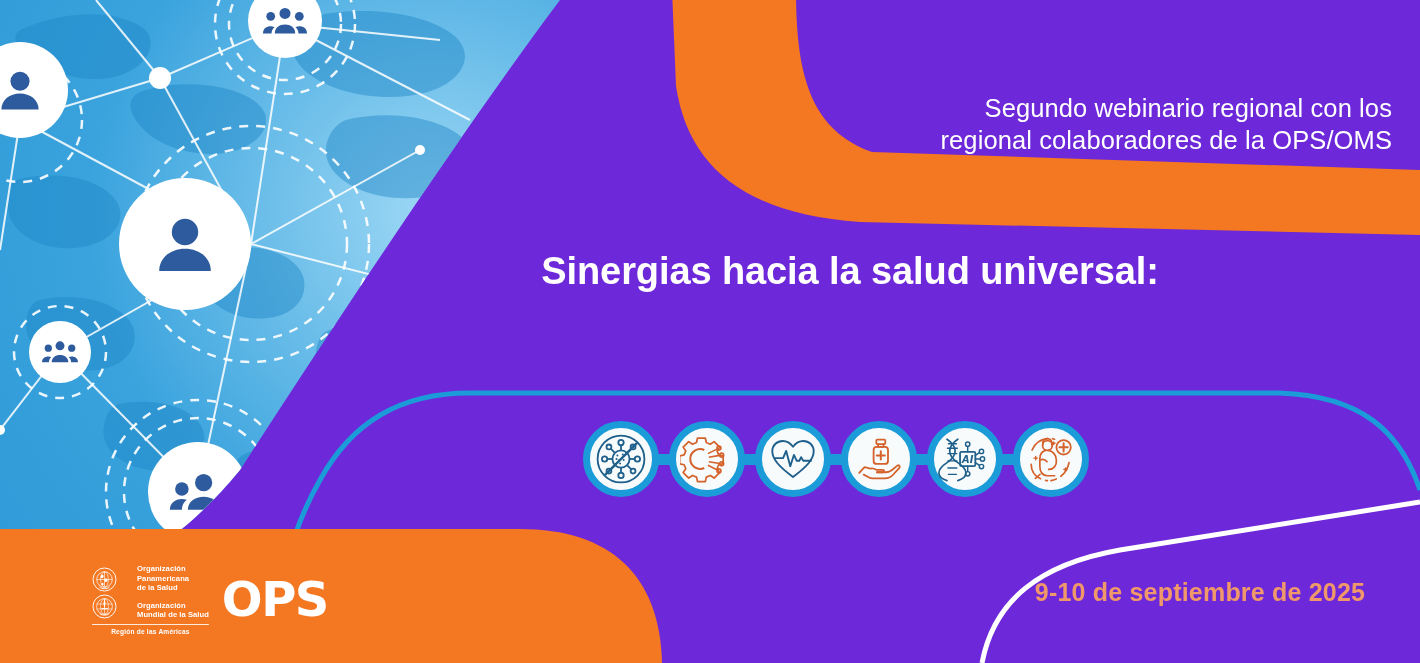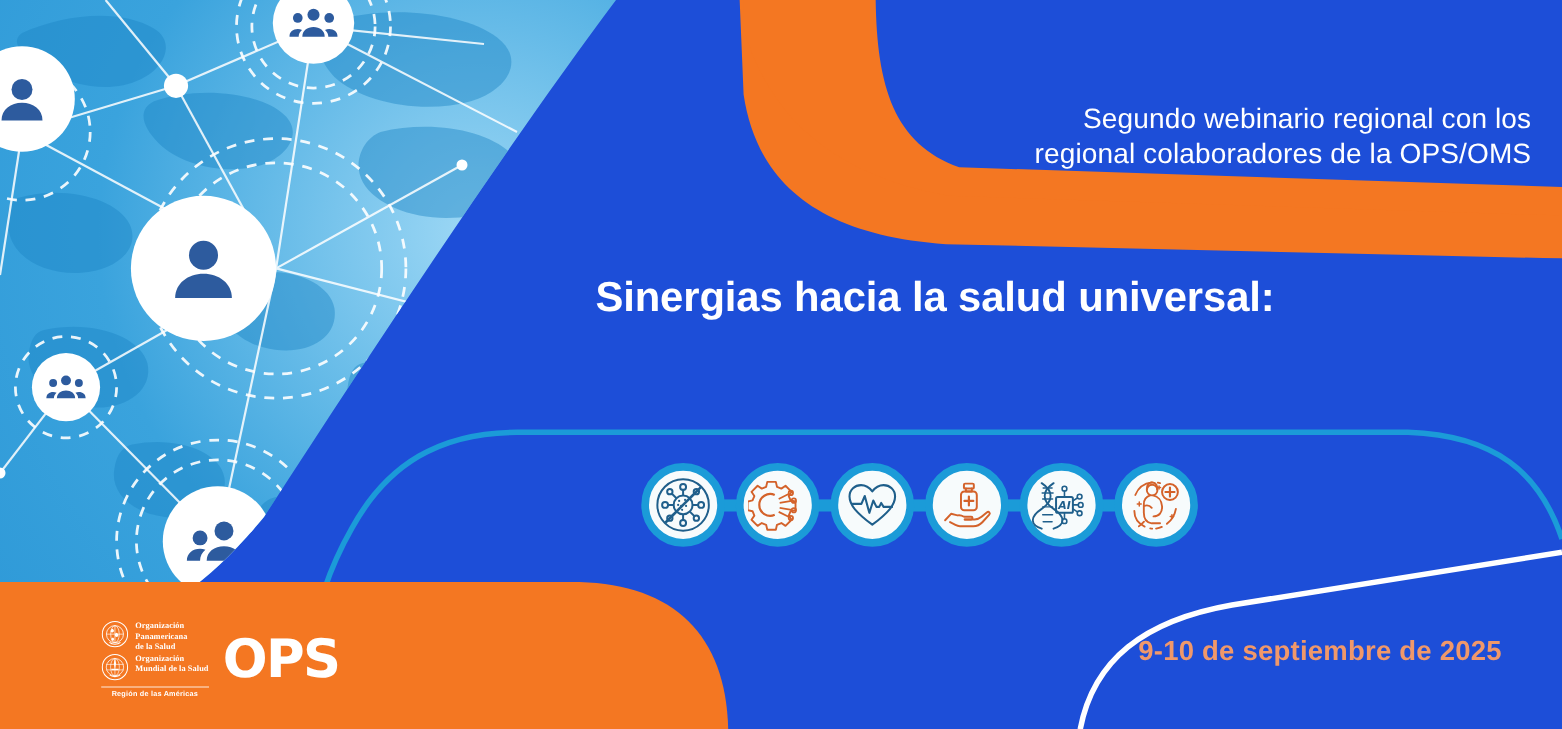--- a/index.html
+++ b/index.html
@@ -2,21 +2,21 @@
 <html><head>
 <meta charset="utf-8">
 <style>
   html,body{margin:0;padding:0;background:#fff;}
   body{font-family:"Liberation Sans", sans-serif;}
 
   #banner{
     position:relative;
     width:1420px;height:663px;
     overflow:hidden;
-    background:#1d4ed8;
+    background:#6d28d9;
   }
 
   
   .left-panel{
     position:absolute;left:0;top:0;
     width:620px;height:560px;
     overflow:hidden;
     clip-path: path("M0,0 L560,0 C470,120 350,300 240,470 C190,530 150,556 120,560 L0,560 Z");
   }
   .globe-bg{
@@ -88,21 +88,21 @@
     position:relative;z-index:2;
   }
   .icon-badge svg{display:block;}
 
   
   .ops-logo{
     position:absolute;left:92px;bottom:28px;
     display:flex;align-items:center;gap:13px;
   }
   .logo-marks{display:flex;flex-direction:column;gap:2px;color:#fff;}
-  .logo-line{display:flex;align-items:flex-start;gap:6px;font-family:Liberation Serif, serif;}
+  .logo-line{display:flex;align-items:flex-end;gap:20px;}
   .logo-seal{flex:0 0 auto;}
   .logo-txt{
     font-size:7.6px;line-height:1.22;font-weight:600;color:#fff;
     letter-spacing:.05px;
   }
   .logo-region{
     margin-top:3px;padding-top:3px;
     border-top:1px solid rgba(255,255,255,.85);
     font-size:6.6px;font-weight:600;color:#fff;letter-spacing:.2px;
     text-align:center;

